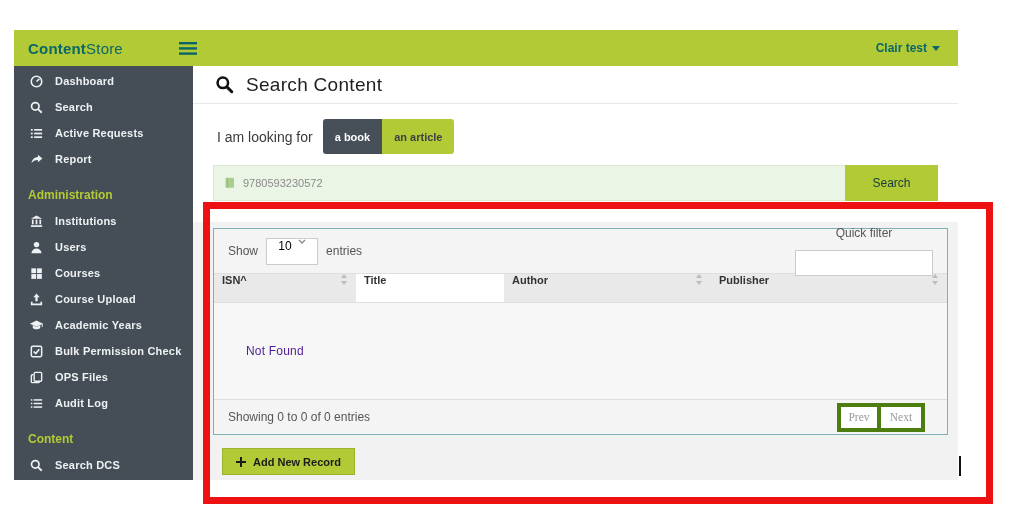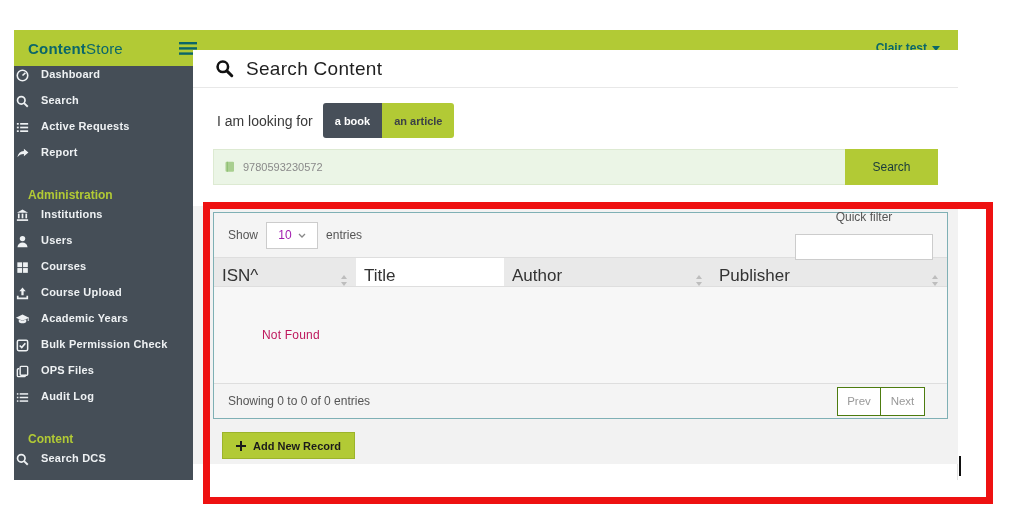--- a/index.html
+++ b/index.html
@@ -14,29 +14,29 @@
             background:#b2ca35; display:flex; align-items:center; }
   .brand { margin-left:14px; font-size:15px; color:#0b6669; letter-spacing:.2px; }
   .brand b { font-weight:700; } .brand span { font-weight:400; }
   .burger { margin-left:56px; cursor:pointer; display:flex; align-items:center; }
   .usermenu { margin-left:auto; margin-right:18px; color:#0b6669; font-weight:700;
               font-size:12px; display:flex; align-items:center; gap:5px; cursor:pointer; }
 
   
   .sidebar { position:absolute; left:0; top:36px; width:179px; height:414px;
              background:#454e57; padding-top:2px; }
-  .s-item { height:26px; display:flex; 
+  .s-item { height:26px; display:flex; align-items:center; padding-left:14px;
             cursor:pointer; }
   .s-ic { width:17px; display:flex; justify-content:center; margin-right:10px; }
   .s-lbl { color:#eef1f3; font-size:11px; font-weight:700; letter-spacing:.2px; }
   .s-section { height:26px; margin-top:10px; display:flex; align-items:center;
                padding-left:14px; color:#b2ca35; font-size:12px; font-weight:700;text-align:center; }
 
   
-  .main { position:absolute; left:179px; top:20px; width:765px; height:414px; background:#fff; }
+  .main { position:absolute; left:179px; top:36px; width:765px; height:414px; background:#fff; }
   .page-head { height:38px; border-bottom:1px solid #e8e8e8; display:flex;
                align-items:center; padding-left:22px; gap:12px; }
   .page-title { font-size:19px; color:#1f1f1f; letter-spacing:.3px; }
 
   .lookfor-row { position:absolute; left:24px; top:58px; height:25px; display:flex;
                  align-items:center; }
   .lookfor-lbl { font-size:14px; color:#3a3a3a; margin-right:10px; }
   .tgl { height:35px; font-size:11px; font-weight:700; display:flex; align-items:center;
          padding:0 12px; cursor:pointer; }
   .tgl-book { background:#474f59; color:#fff; border-radius:3px 0 0 3px; }
@@ -51,45 +51,45 @@
                 font-size:12px; color:#193a3c; font-family:"Liberation Sans",sans-serif; }
 
   .gray-band { position:absolute; left:0; top:156px; width:765px; height:258px; background:#f2f2f2; }
 
   
   .panel { position:absolute; left:20px; top:162px; width:735px; height:207px;
            border:1px solid #7fb0b5; background:#f4f4f4; }
   .panel-controls { height:44px; display:flex; align-items:center; padding:0 14px; }
   .ctl-txt { font-size:12px; color:#555; }
   .pagesize { width:52px; height:27px; background:#fff; border:1px solid #ccc;
-              margin:0 8px; display:flex; align-items:center; justify-content:center;
-              gap:6px; font-size:12px; color:#a21caf; cursor:pointer; }
+              margin:0 8px; display:flex; justify-content:center;
+              gap:6px; font-size:12px; color:#000000; cursor:pointer; }
   .qf-wrap { margin-left:auto; display:flex; align-items:center; gap:10px;flex-direction:column; }
   .qf-input { width:138px; height:26px; border:1px solid #ccc; background:#fff;
               outline:none; padding:0 6px; font-size:12px; color:#444;
               font-family:"Liberation Sans",sans-serif; }
 
   .thead { height:30px; display:flex; background:#e9e9e9; border-top:1px solid #dedede;
            border-bottom:1px solid #dedede; }
-  .th { display:flex; align-items:flex-end; padding:0 8px; font-size:17px; font-weight:400;
+  .th { display:flex; align-items:flex-start; padding:0 8px; font-size:11px; font-weight:700;
         color:#333; cursor:pointer; }
   .th .sort { margin-left:auto; display:flex; }
   .th-isn { width:142px; } .th-title { width:148px; background:#fff; }
   .th-author { width:207px; } .th-pub { width:236px; }
 
   .tbody { height:96px; background:#f7f7f7; display:flex; align-items:center; }
-  .empty-msg { margin-left:48px; font-size:12px; color:#be185d; letter-spacing:.2px; }
+  .empty-msg { margin-left:32px; font-size:12px; color:#4c1d95; letter-spacing:.2px; }
 
   .tfoot { height:35px; border-top:1px solid #dedede; display:flex; align-items:center;
            padding:0 14px; }
   .summary { font-size:12px; color:#555; }
   .pager { margin-left:auto; display:flex; margin-right:8px; }
-  .pg-btn { width:44px; height:29px; background:#fff; border:1px solid #4d7c0f;
+  .pg-btn { width:44px; height:29px; background:#fff; border:4px solid #4d7c0f;
             font-size:11.5px; color:#999; cursor:pointer;
-            font-family:Liberation Sans, sans-serif; }
+            font-family:Liberation Serif, serif; }
   .pg-btn + .pg-btn { border-left:none; }
 
   .add-btn { position:absolute; left:29px; top:382px; height:27px; padding:0 13px;
              background:#b2ca35; border:1px solid #9cb42b; display:flex; align-items:center;
              gap:7px; font-size:11px; font-weight:700; color:#1b1b1b; cursor:pointer;
              font-family:"Liberation Sans",sans-serif; }
 
   
   .red-rect { position:absolute; left:203px; top:202px; width:790px; height:302px;
               border:7px solid #ee1111; pointer-events:none; z-index:50; }

